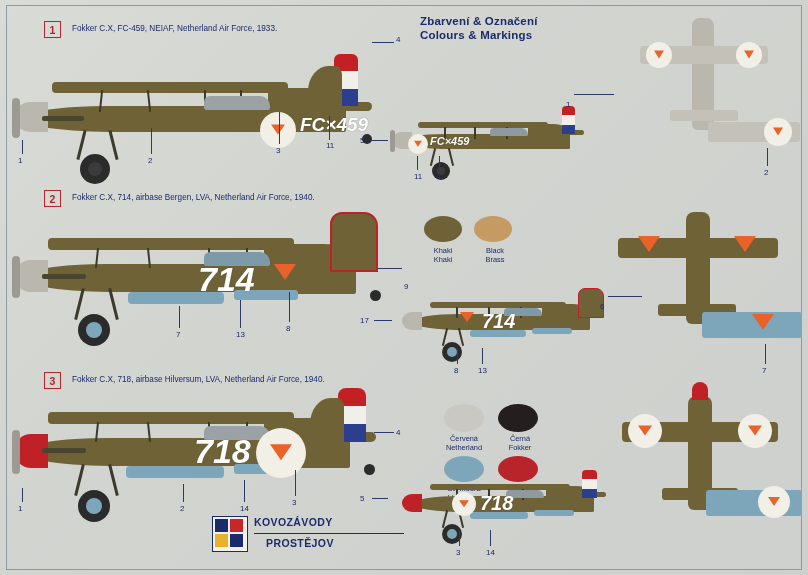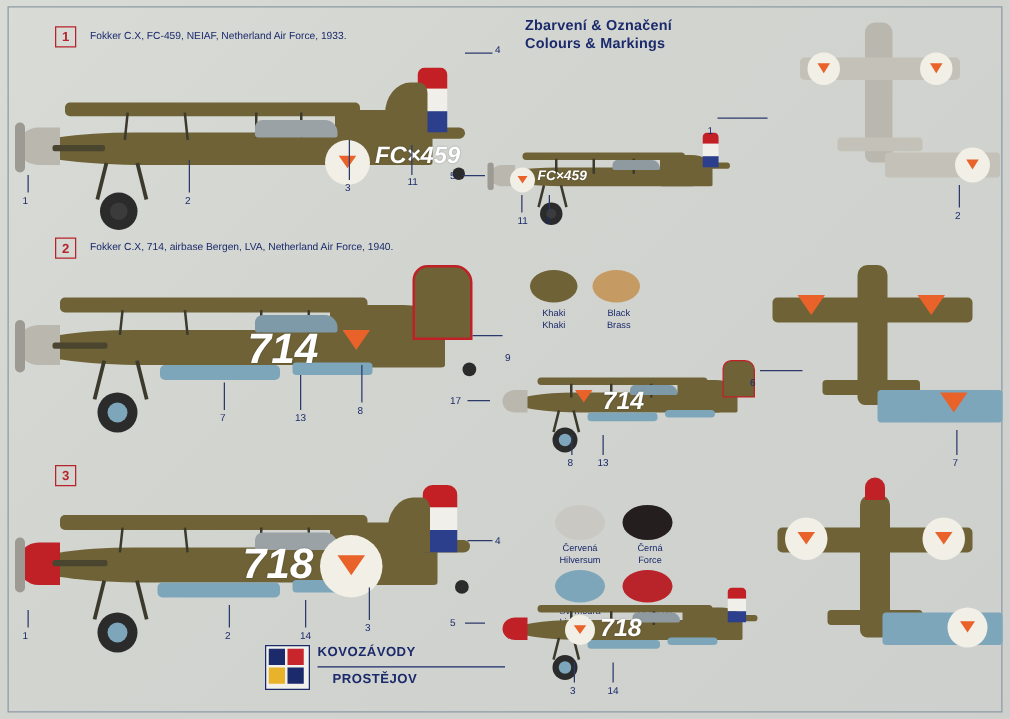--- a/index.html
+++ b/index.html
@@ -306,20 +306,21 @@
   <div class="tick" style="left:608px;top:296px;width:34px;height:1px;"></div>
 
   <div class="plane" style="left:700px;top:300px;width:104px;height:62px;">
     <div style="position:absolute;left:2px;top:12px;width:100px;height:26px;background:#7ea6bb;border-radius:3px;"></div>
     <div class="tri tri-or" style="left:52px;top:14px;"></div>
   </div>
   <div class="lead" style="left:762px;top:366px;">7</div>
   <div class="tick" style="left:765px;top:344px;width:1px;height:20px;"></div>
 
   <div class="num-box" style="left:44px;top:372px;">3</div>
+  <div class="cap" style="left:72px;top:375px;">Fokker C.X, 718, airbase Hilversum, LVA, Netherland Air Force, 1940.</div>
 
   <div class="plane" style="left:8px;top:388px;width:400px;height:145px;">
     <div class="fus-big" style="left:14px;top:50px;width:300px;height:28px;border-radius:40% 4% 6% 45%/70% 30% 30% 70%;"></div>
     <div class="fus-big" style="left:256px;top:30px;width:86px;height:50px;border-radius:0 36% 4% 6%;"></div>
     <div class="tail" style="left:292px;top:44px;width:76px;height:10px;border-radius:2px 8px 8px 2px;"></div>
     <div class="rudder-flag" style="left:330px;top:0px;width:28px;height:54px;border-radius:8px 8px 0 0;">
       <div class="rf-r"></div>
         <div class="rf-w"></div>
         <div class="rf-b"></div>
     </div>
@@ -354,23 +355,23 @@
   <div class="lead" style="left:180px;top:504px;">2</div>
   <div class="tick" style="left:183px;top:484px;width:1px;height:18px;"></div>
   <div class="lead" style="left:240px;top:504px;">14</div>
   <div class="tick" style="left:244px;top:480px;width:1px;height:22px;"></div>
   <div class="lead" style="left:292px;top:498px;">3</div>
   <div class="tick" style="left:295px;top:470px;width:1px;height:26px;"></div>
 
   <div class="chip" style="left:444px;top:404px;width:40px;height:28px;background:#c9c8c2;"></div>
   <div class="chip" style="left:498px;top:404px;width:40px;height:28px;background:#241f1e;"></div>
   <div class="chip-lbl" style="left:434px;top:434px;width:60px;">Červená</div>
-  <div class="chip-lbl" style="left:434px;top:443px;width:60px;">Hilversum</div>
+  <div class="chip-lbl" style="left:434px;top:443px;width:60px;">Netherland</div>
   <div class="chip-lbl" style="left:490px;top:434px;width:60px;">Černá</div>
-  <div class="chip-lbl" style="left:490px;top:443px;width:60px;">Force</div>
+  <div class="chip-lbl" style="left:490px;top:443px;width:60px;">Fokker</div>
 
   <div class="chip" style="left:444px;top:456px;width:40px;height:26px;background:#7ea6bb;"></div>
   <div class="chip" style="left:498px;top:456px;width:40px;height:26px;background:#b8242a;"></div>
   <div class="chip-lbl" style="left:430px;top:484px;width:68px;">Sv. modrá</div>
   <div class="chip-lbl" style="left:430px;top:493px;width:68px;">Light Blue</div>
   <div class="chip-lbl" style="left:492px;top:484px;width:64px;">Červená</div>
   <div class="chip-lbl" style="left:492px;top:493px;width:64px;">Red</div>
 
   <div class="plane" style="left:384px;top:466px;width:250px;height:94px;">
     <div class="fus-big" style="left:28px;top:30px;width:172px;height:16px;border-radius:40% 4% 6% 45%/70% 30% 30% 70%;"></div>

